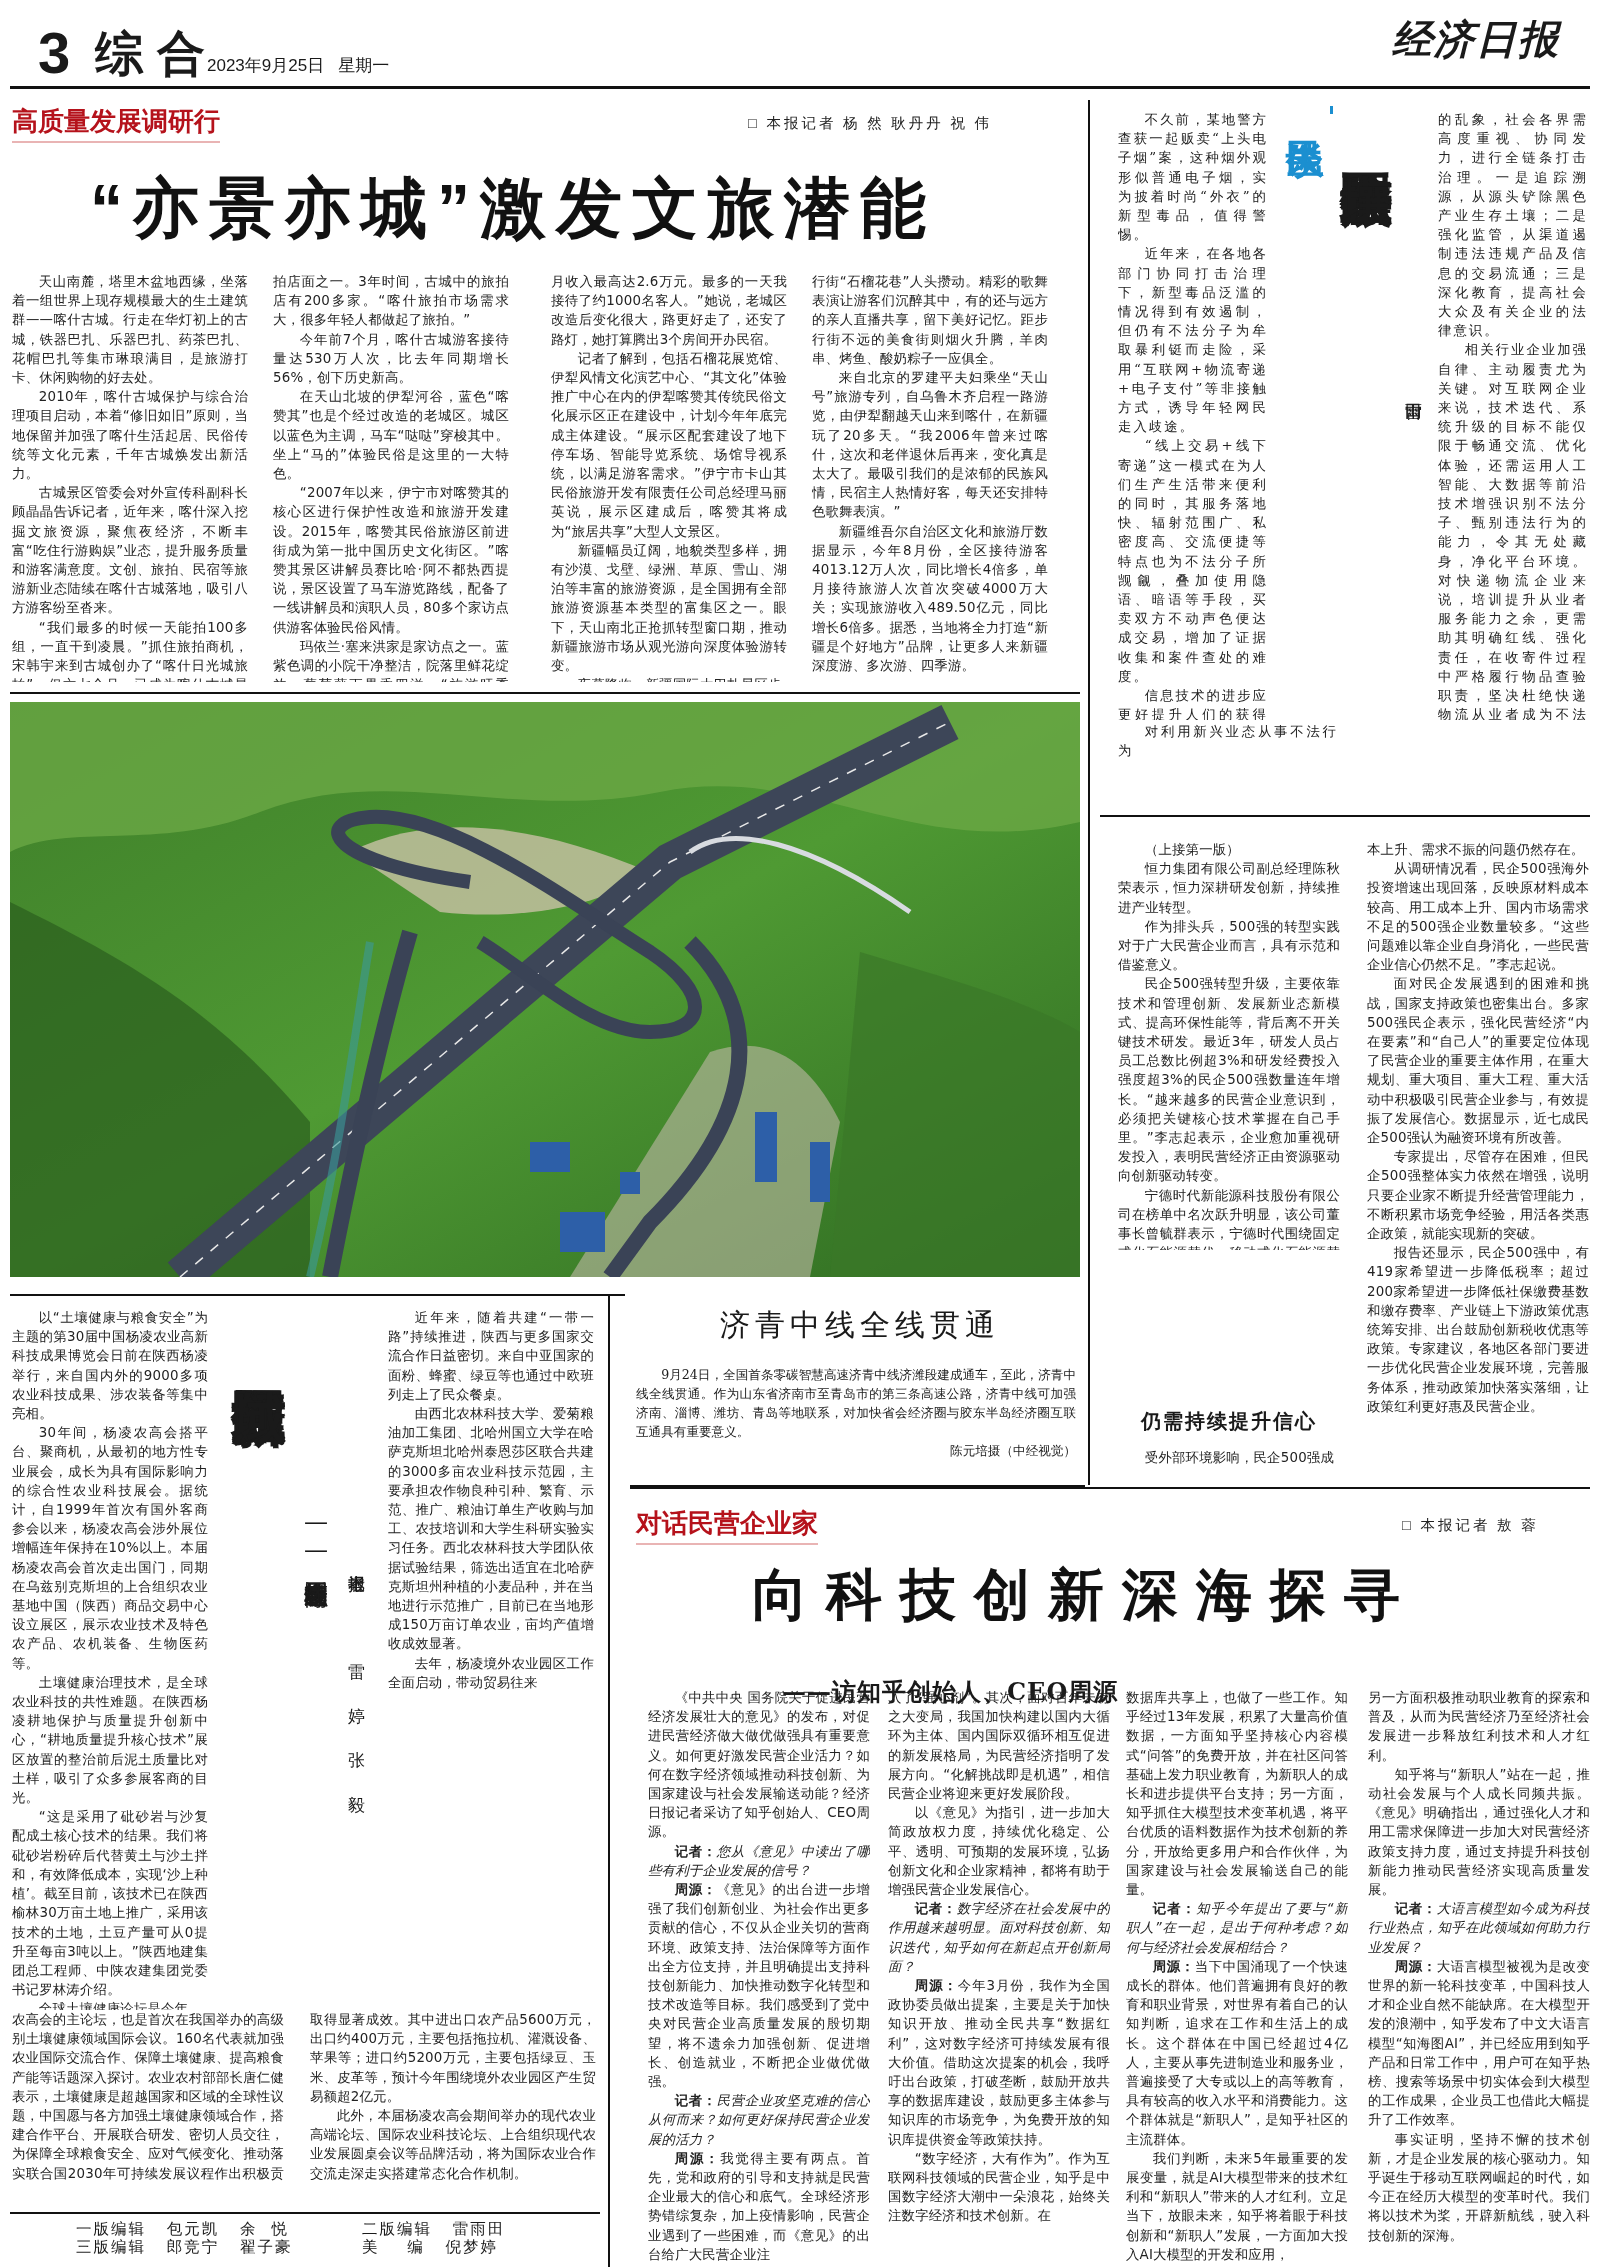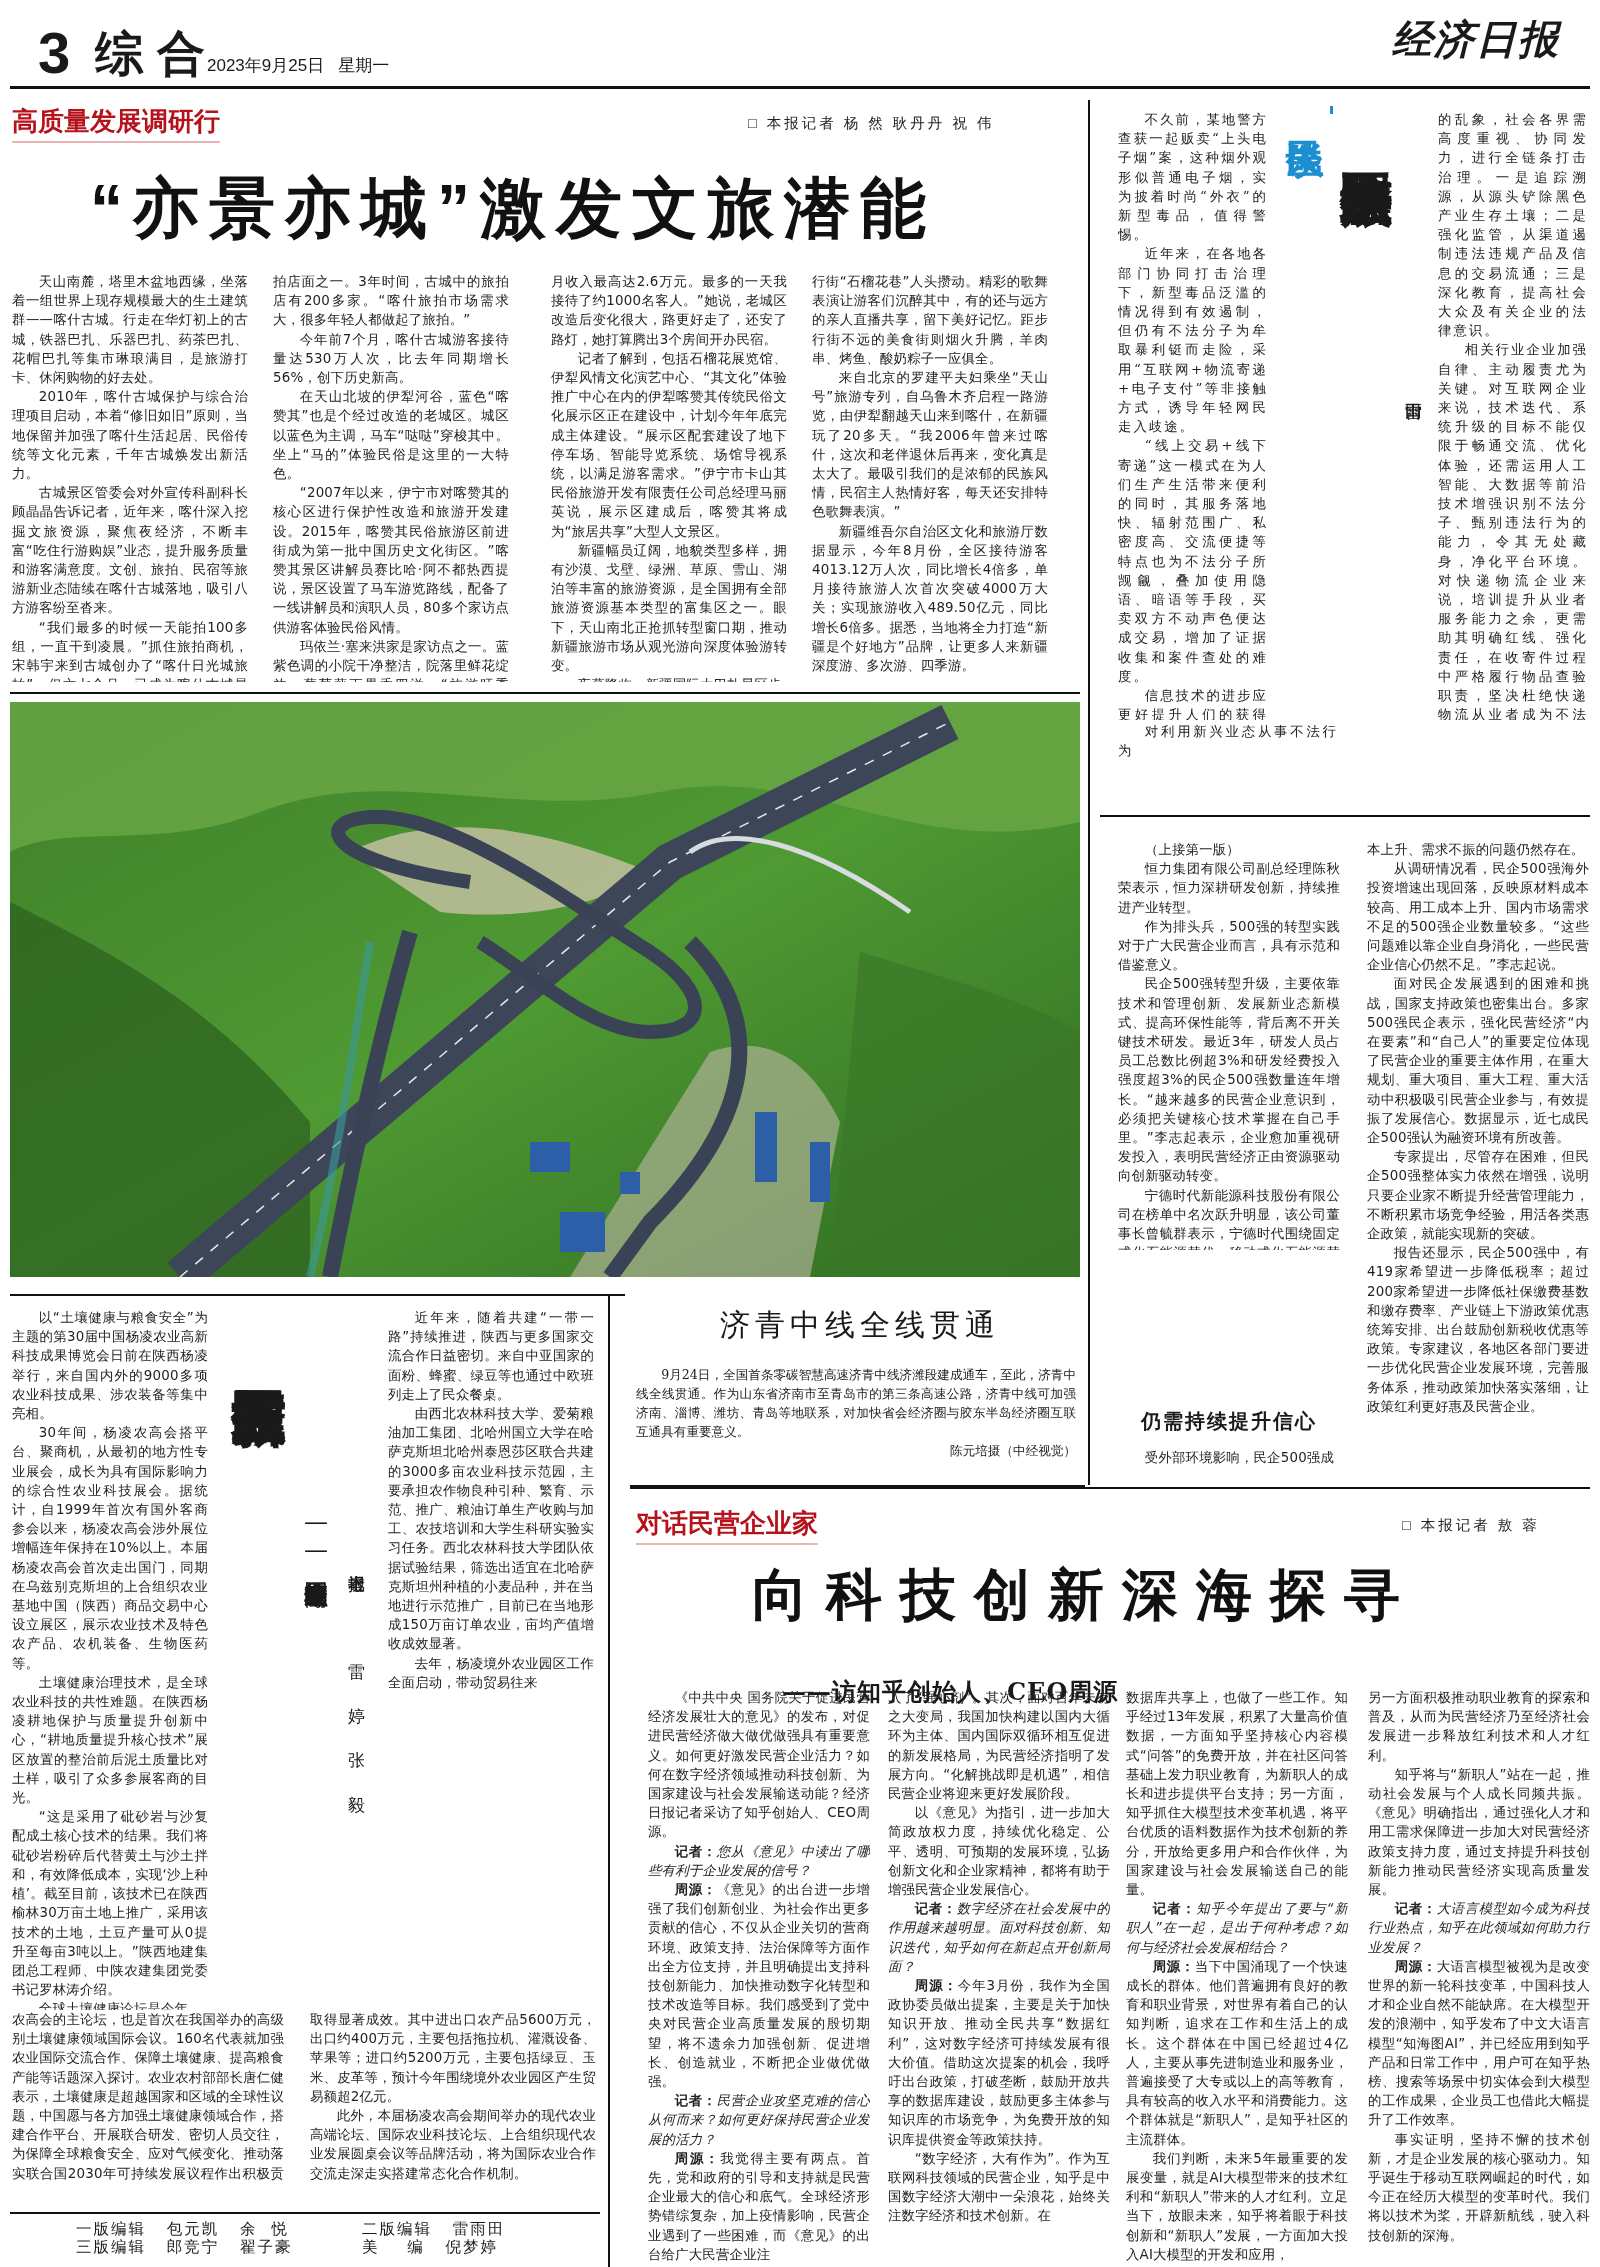--- a/index.html
+++ b/index.html
@@ -10,21 +10,21 @@
   .txt { font-size: 13.4px; line-height: 19.2px; text-align: justify; letter-spacing: 0.2px; font-family: "DejaVu Sans", sans-serif; color: #222; }
   .txt p { text-indent: 2em; }
   .txt.serif { font-family: "DejaVu Serif", serif; }
   .col { position: absolute; overflow: hidden; }
   
   .page-num { left: 38px; top: 22px; font-family: "Liberation Sans", sans-serif; font-weight: bold; font-size: 58px; line-height: 62px; }
   .section-name { left: 95px; top: 22px; font-family: "DejaVu Serif", serif; font-weight: bold; font-size: 48px; letter-spacing: 14px; line-height: 62px; }
   .dateline { left: 207px; top: 54px; font-family: "Liberation Sans", sans-serif; font-size: 17px; }
   .logo { right: 40px; top: 12px; font-family: "DejaVu Serif", serif; font-style: italic; font-weight: bold; font-size: 40px; letter-spacing: 2px; }
   .kicker { font-family: "Liberation Sans", sans-serif; font-weight: bold; color: #b5121b; font-size: 26px; border-bottom: 2px solid #e9b4b4; padding-bottom: 2px; }
-  .byline { font-family: Liberation Sans, sans-serif; font-size: 14.5px; letter-spacing: 3px; color: #222; }
+  .byline { font-family: Liberation Serif, serif; font-size: 14.5px; letter-spacing: 3px; color: #222; }
   .headline-xl { font-family: "Liberation Sans", sans-serif; font-weight: bold; font-size: 66px; letter-spacing: 10px; color: #111; text-align: center; }
   .vert { writing-mode: vertical-rl; text-orientation: upright; }
   .photo { left: 10px; top: 702px; width: 1070px; height: 575px; overflow: hidden; }
   .photo svg { width: 100%; height: 100%; display: block; }
   .blue-tag { background: #fff; color: #1b8fd0; font-family: "Liberation Sans", sans-serif; font-weight: bold; font-size: 38px; line-height: 42px; border-right: 3px solid #1b8fd0; padding: 4px 4px 4px 2px; }
   .editorial-title { font-family: "Liberation Sans", sans-serif; font-weight: bold; font-size: 52px; line-height: 61px; }
   .sub-hed { font-family: "Liberation Sans", sans-serif; font-weight: bold; font-size: 20px; letter-spacing: 2px; text-align: center; }
   .caption-title { font-family: "DejaVu Sans", sans-serif; font-size: 30px; letter-spacing: 5px; text-align: center; }
   .caption { font-family: "DejaVu Serif", serif; font-size: 12.6px; line-height: 19px; text-align: justify; }
   .caption p { text-indent: 2em; }

